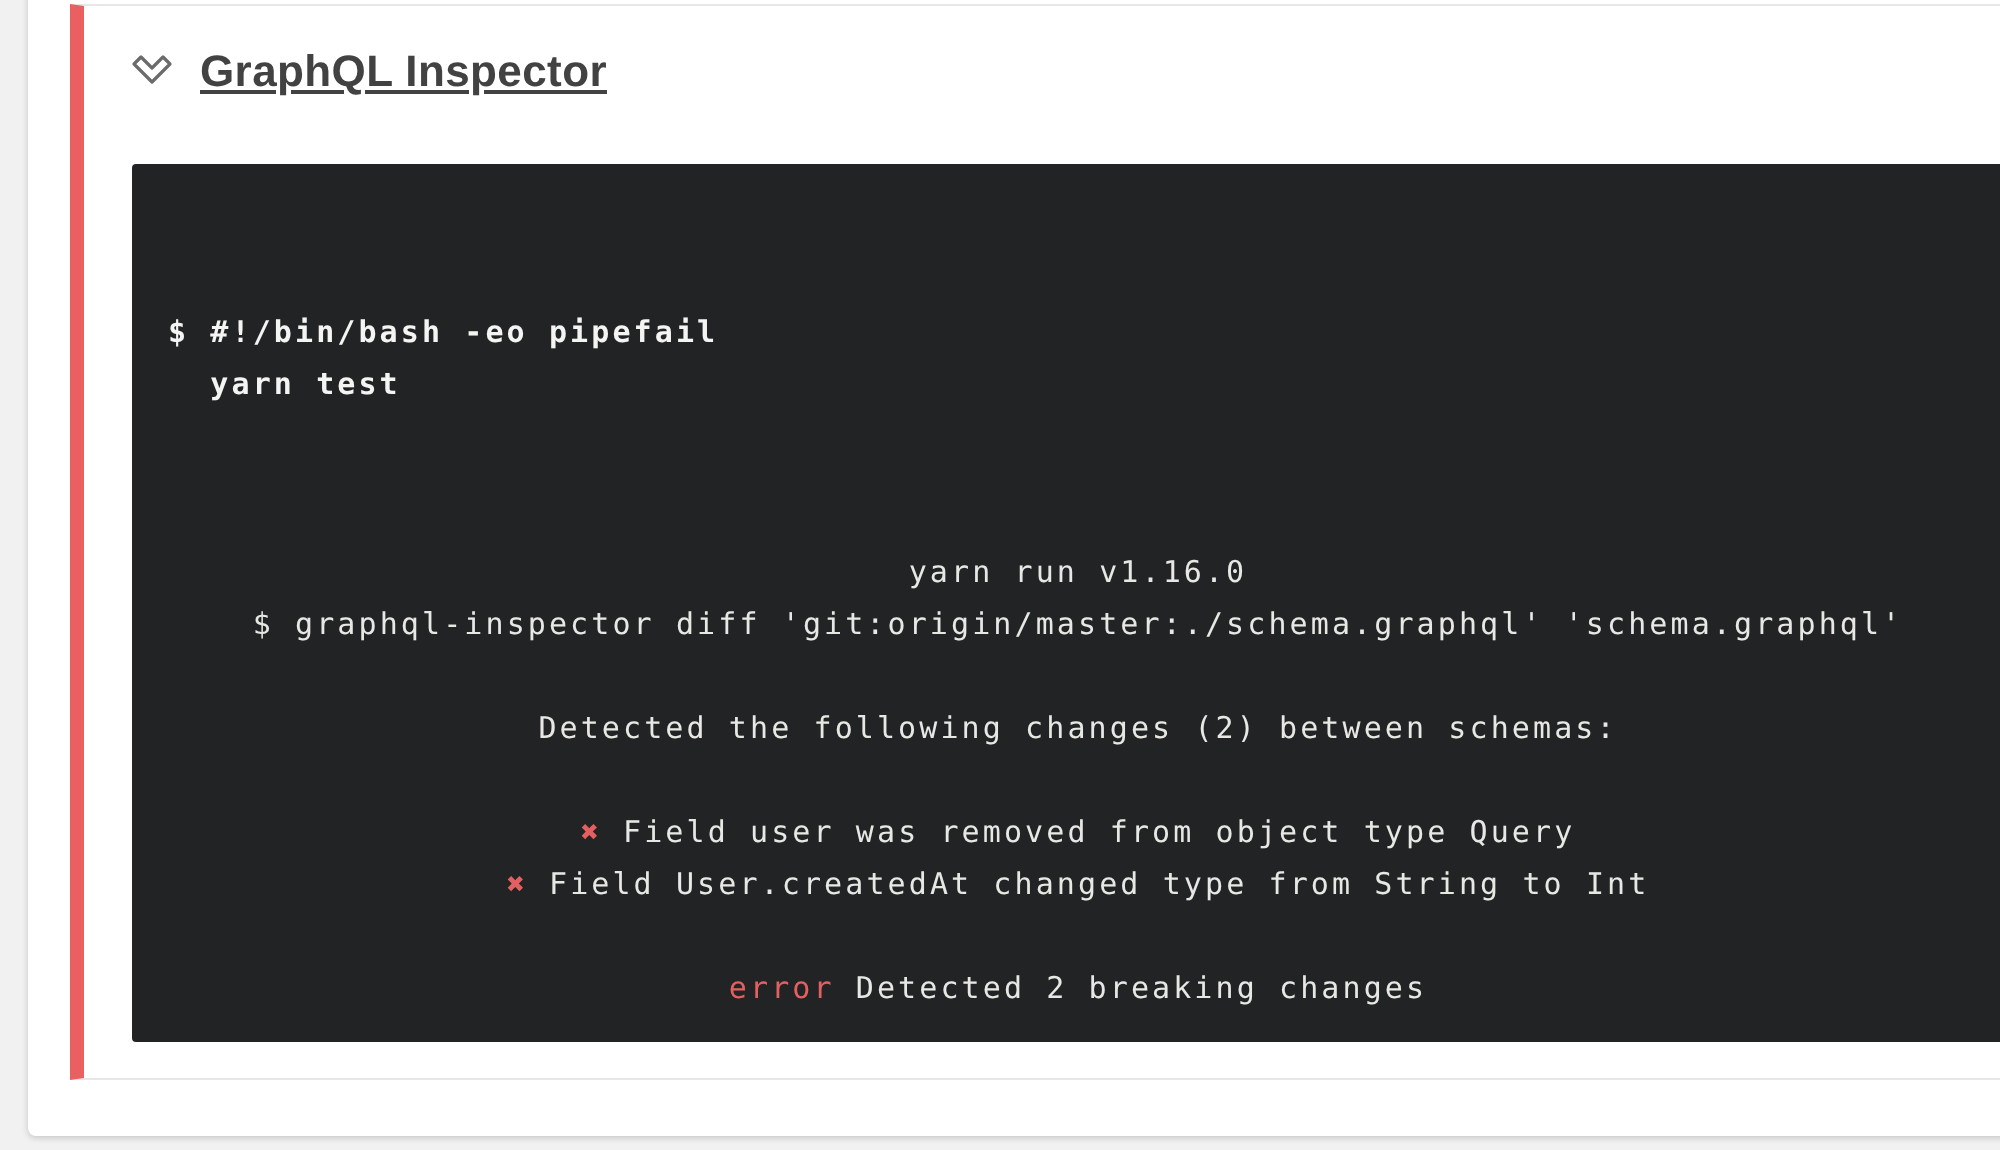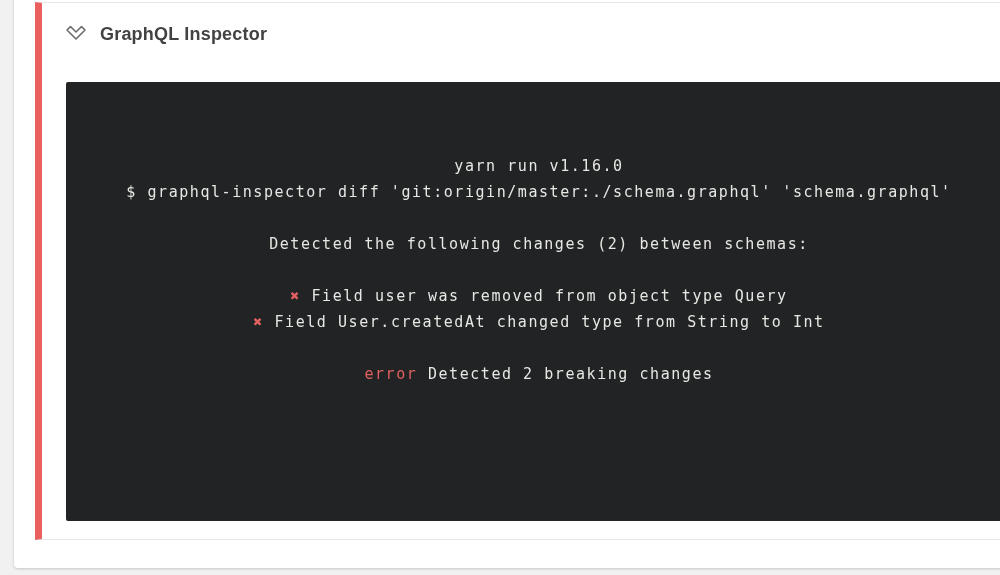--- a/index.html
+++ b/index.html
@@ -21,22 +21,23 @@
   }
 
   .step-header{
     display:flex; align-items:center;
     padding:20px 0 0 22px;
     cursor:pointer;
   }
   .chev{ width:24px; height:22px; flex:0 0 auto; }
   .step-title{
     margin-left:12px;
-    font-size:18px; font-weight:bold; color:#424242;
+    font-size:22px; font-weight:bold; color:#424242;
     letter-spacing:0.2px;
+    text-decoration:underline;
   }
 
   .terminal{
     position:absolute; left:24px; right:0; top:79px; height:439px;
     background:#222325; border-radius:2px;
     padding:19px 18px 14px 18px;
     font-family:"DejaVu Sans Mono", monospace;
     font-size:15px; line-height:26px; letter-spacing:1.55px;
     color:#e7e7e4;
     overflow:hidden;
@@ -57,17 +58,19 @@
   <div class="step-card">
 
     <div class="step-header">
       <svg class="chev" viewBox="0 0 24 22">
         <path d="M3 7 L12 16 L21 7 L17.5 3.5 L12 9 L6.5 3.5 Z" fill="none" stroke="#6b6b6b" stroke-width="1.6" stroke-linejoin="round"></path>
       </svg>
       <div class="step-title">GraphQL Inspector</div>
     </div>
 
     <div class="terminal">
+      <div class="cmd">$ #!/bin/bash -eo pipefail
+  yarn test</div>
       <div class="out"><span class="line"><span>yarn run v1.16.0</span></span><span class="line"><span>$ graphql-inspector diff 'git:origin/master:./schema.graphql' 'schema.graphql'</span></span><span class="line"> </span><span class="line"><span>Detected the following changes (2) between schemas:</span></span><span class="line"> </span><span class="line"><span class="seg-red">✖</span><span> Field user was removed from object type Query</span></span><span class="line"><span class="seg-red">✖</span><span> Field User.createdAt changed type from String to Int</span></span><span class="line"> </span><span class="line"><span class="seg-red">error</span><span> Detected 2 breaking changes</span></span><span class="line"> </span></div>
     </div>
 
   </div>
 </div>
 
 </body></html>

